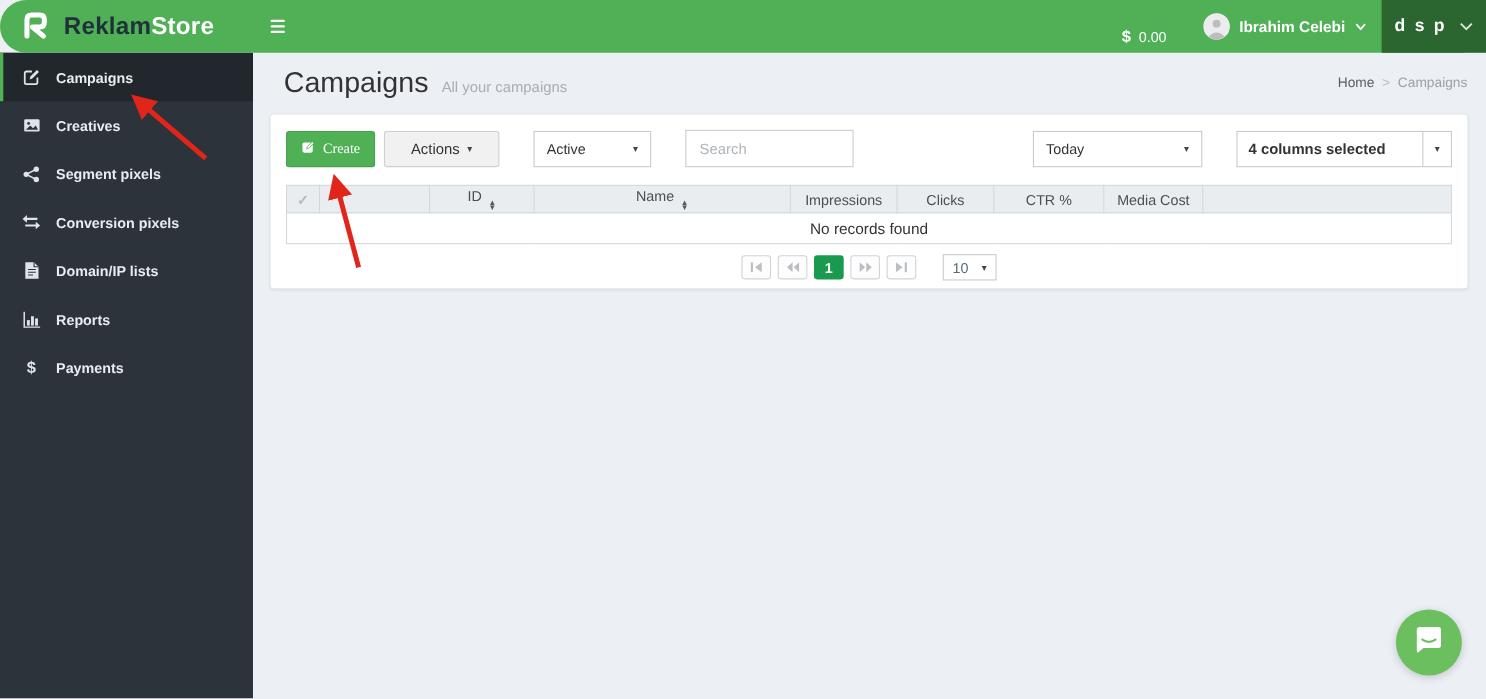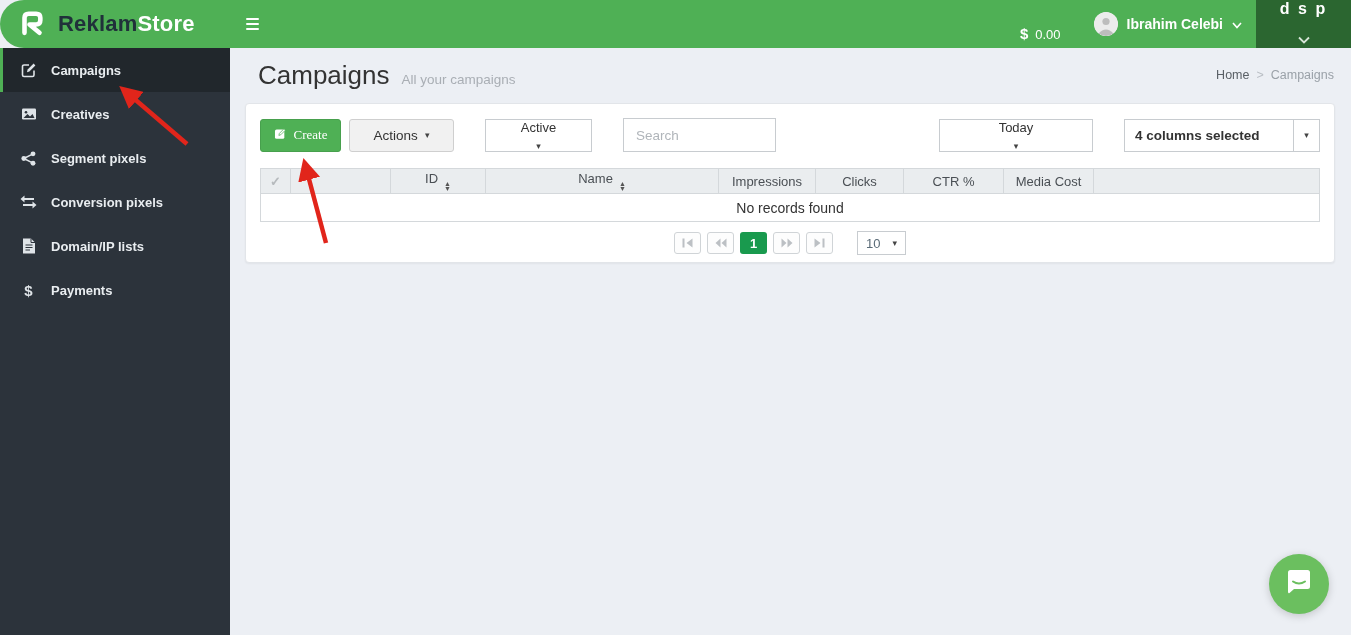--- a/index.html
+++ b/index.html
@@ -16,21 +16,21 @@
   .hamburger { margin-left:16px; display:flex; flex-direction:column; gap:3px; cursor:pointer; }
   .hamburger i { display:block; width:13px; height:2px; background:#fff; border-radius:1px; }
   .topbar-right { margin-left:auto; display:flex; align-items:center; height:100%; }
   .balance { display:flex; align-items:baseline; gap:7px; color:#fff; margin-right:33px; cursor:pointer; }
   .balance .cur { font-size:15px; font-weight:700; }
   .balance .amt { font-size:13px;margin-top:20px; }
   .user { display:flex; align-items:center; gap:9px; margin-right:14px; cursor:pointer;justify-content:flex-end; }
   .avatar { width:24px; height:24px; border-radius:50%; background:#ececec; overflow:hidden; display:flex; align-items:flex-end; justify-content:center; }
   .user-name { color:#fff; font-size:14px; font-weight:600; }
   .chev { display:inline-block; }
-  .workspace { width:95px; height:48px; background:#2b6630; color:#fff; display:flex; align-items:center; justify-content:center; gap:12px; cursor:pointer;flex-direction:column; }
+  .workspace { width:95px; height:48px; background:#2b6630; color:#fff; display:flex; align-items:center; justify-content:center; gap:12px; cursor:pointer; }
   .workspace .ws-label { font-size:16px; font-weight:700; letter-spacing:2px; }
 
   
   .sidebar { position:absolute; top:48px; left:0; bottom:0; width:230px; background:#2c333b; z-index:4; }
   .side-item { display:flex; align-items:center; gap:14px; height:44px; padding-left:17px; color:#e9edf0; font-size:13px; font-weight:600; border-left:3px solid transparent; cursor:pointer; }
   .side-item .sicon { width:17px; display:flex; justify-content:center; flex:none; }
   .side-item.active { background:#21272c; border-left-color:#4fb055; }
   .side-item svg { display:block; }
   .dollar-glyph { font-size:15px; font-weight:700; color:#dfe4e8; line-height:1; }
 
@@ -45,21 +45,21 @@
   .bc-cur { color:#9aa1a8; }
 
   .panel { position:absolute; left:15px; top:55px; width:1090px; height:160px; background:#fff; border:1px solid #e2e5e9; border-radius:4px; box-shadow:0 1px 2px rgba(0,0,0,.05); }
 
   
   .toolbar { display:flex; align-items:center; padding:14px 14px 0 14px; }
   .btn { height:33px; border-radius:3px; display:flex; align-items:center; justify-content:center; cursor:pointer; }
   .btn-create { width:81px; background:#4fb055; color:#fff; font-size:13px; gap:7px; border:1px solid #47a04d;font-family:Liberation Serif, serif; }
   .btn-actions { width:105px; margin-left:8px; background:#f1f1f1; border:1px solid #cfcfcf; color:#333; font-size:13.5px; gap:7px;text-align:center; }
   .caret { font-size:9px; color:#444; line-height:1; }
-  .sel { height:33px; border:1px solid #c8ccd0; background:#fff; display:flex; align-items:center; justify-content:space-between; padding:0 11px; font-size:13px; color:#333; cursor:pointer;flex-direction:column; }
+  .sel { height:33px; border:1px solid #c8ccd0; background:#fff; display:flex; align-items:center; justify-content:space-between; padding:0 11px; font-size:13px; color:#333; cursor:pointer; }
   .sel-active { width:107px; margin-left:31px; }
   .search { width:153px; height:34px; margin-left:31px; border:1px solid #c8ccd0; padding:0 12px; font-size:13.5px; color:#333; font-family:"Liberation Sans", sans-serif; outline:none; }
   .search::placeholder { color:#b0b5ba; }
   .tb-spacer { flex:1; }
   .sel-today { width:154px; }
   .columns { width:196px; margin-left:31px; height:33px; border:1px solid #c8ccd0; background:#fff; display:flex; cursor:pointer;text-align:center; }
   .columns-text { flex:1; padding:0 10px; font-weight:700; font-size:13.5px; color:#333; display:flex; align-items:center; white-space:nowrap; overflow:hidden; }
   .columns-caret { width:26px; border-left:1px solid #c8ccd0; display:flex; align-items:center; justify-content:center; }
 
   
@@ -177,20 +177,31 @@
     </div>
     <div class="side-item">
       <span class="sicon">
         <svg width="14" height="16" viewBox="0 0 14 16">
             <path d="M1 0.5 H9 L13 4.5 V15.5 H1 Z" fill="#dfe4e8"></path>
             <path d="M9 0.5 L9 4.5 H13" fill="none" stroke="#2c333b" stroke-width="1"></path>
             <path d="M3.5 7 H10.5 M3.5 9.5 H10.5 M3.5 12 H8" stroke="#2c333b" stroke-width="1.1"></path>
           </svg>
       </span>
       <span>Domain/IP lists</span>
+    </div>
+    <div class="side-item">
+      <span class="sicon">
+        <svg width="16" height="15" viewBox="0 0 16 15">
+            <path d="M1 0.5 V14.5 H15.5" fill="none" stroke="#dfe4e8" stroke-width="1.4"></path>
+            <rect x="3.5" y="8" width="2.6" height="5" fill="#dfe4e8"></rect>
+            <rect x="7.2" y="4.5" width="2.6" height="8.5" fill="#dfe4e8"></rect>
+            <rect x="10.9" y="6.5" width="2.6" height="6.5" fill="#dfe4e8"></rect>
+          </svg>
+      </span>
+      <span>Reports</span>
     </div>
     <div class="side-item">
       <span class="sicon">
           <span class="dollar-glyph">$</span>
         </span>
       <span>Payments</span>
     </div>
   </nav>
 
   <main class="main">

